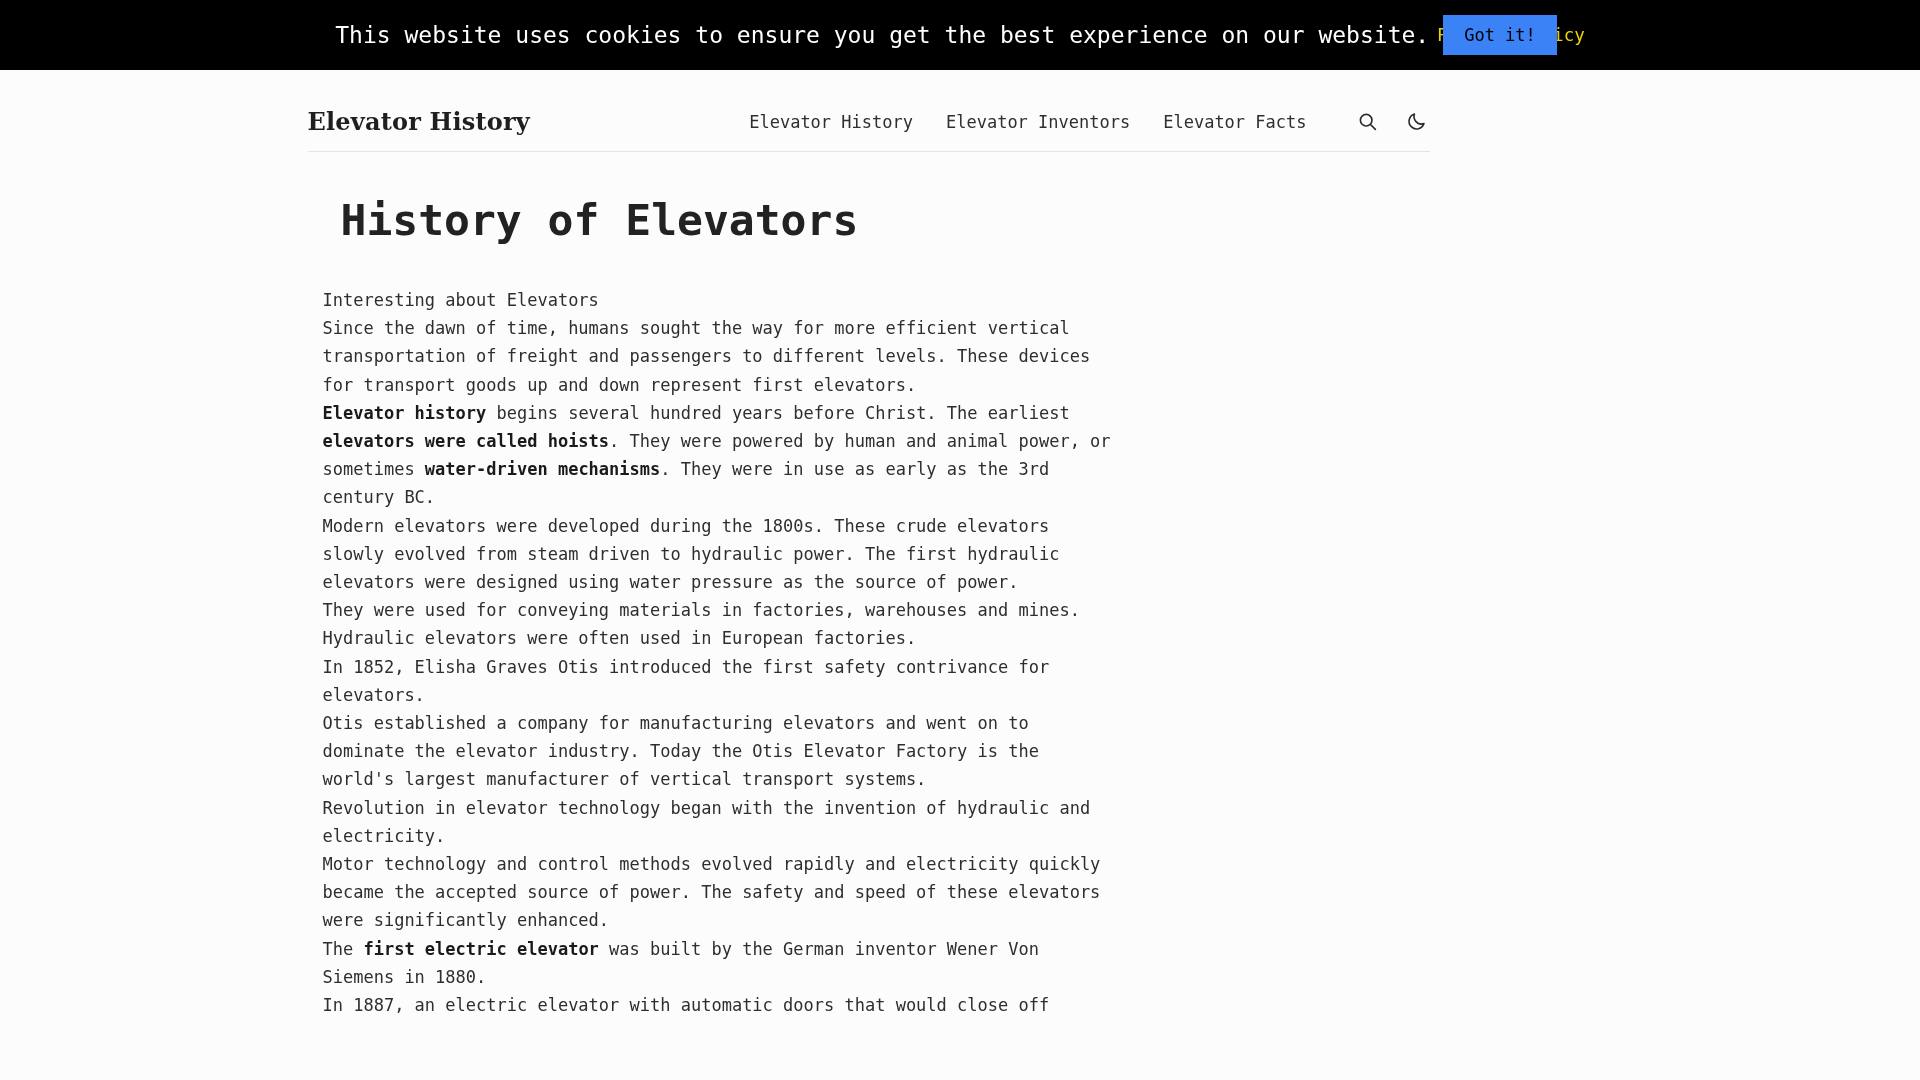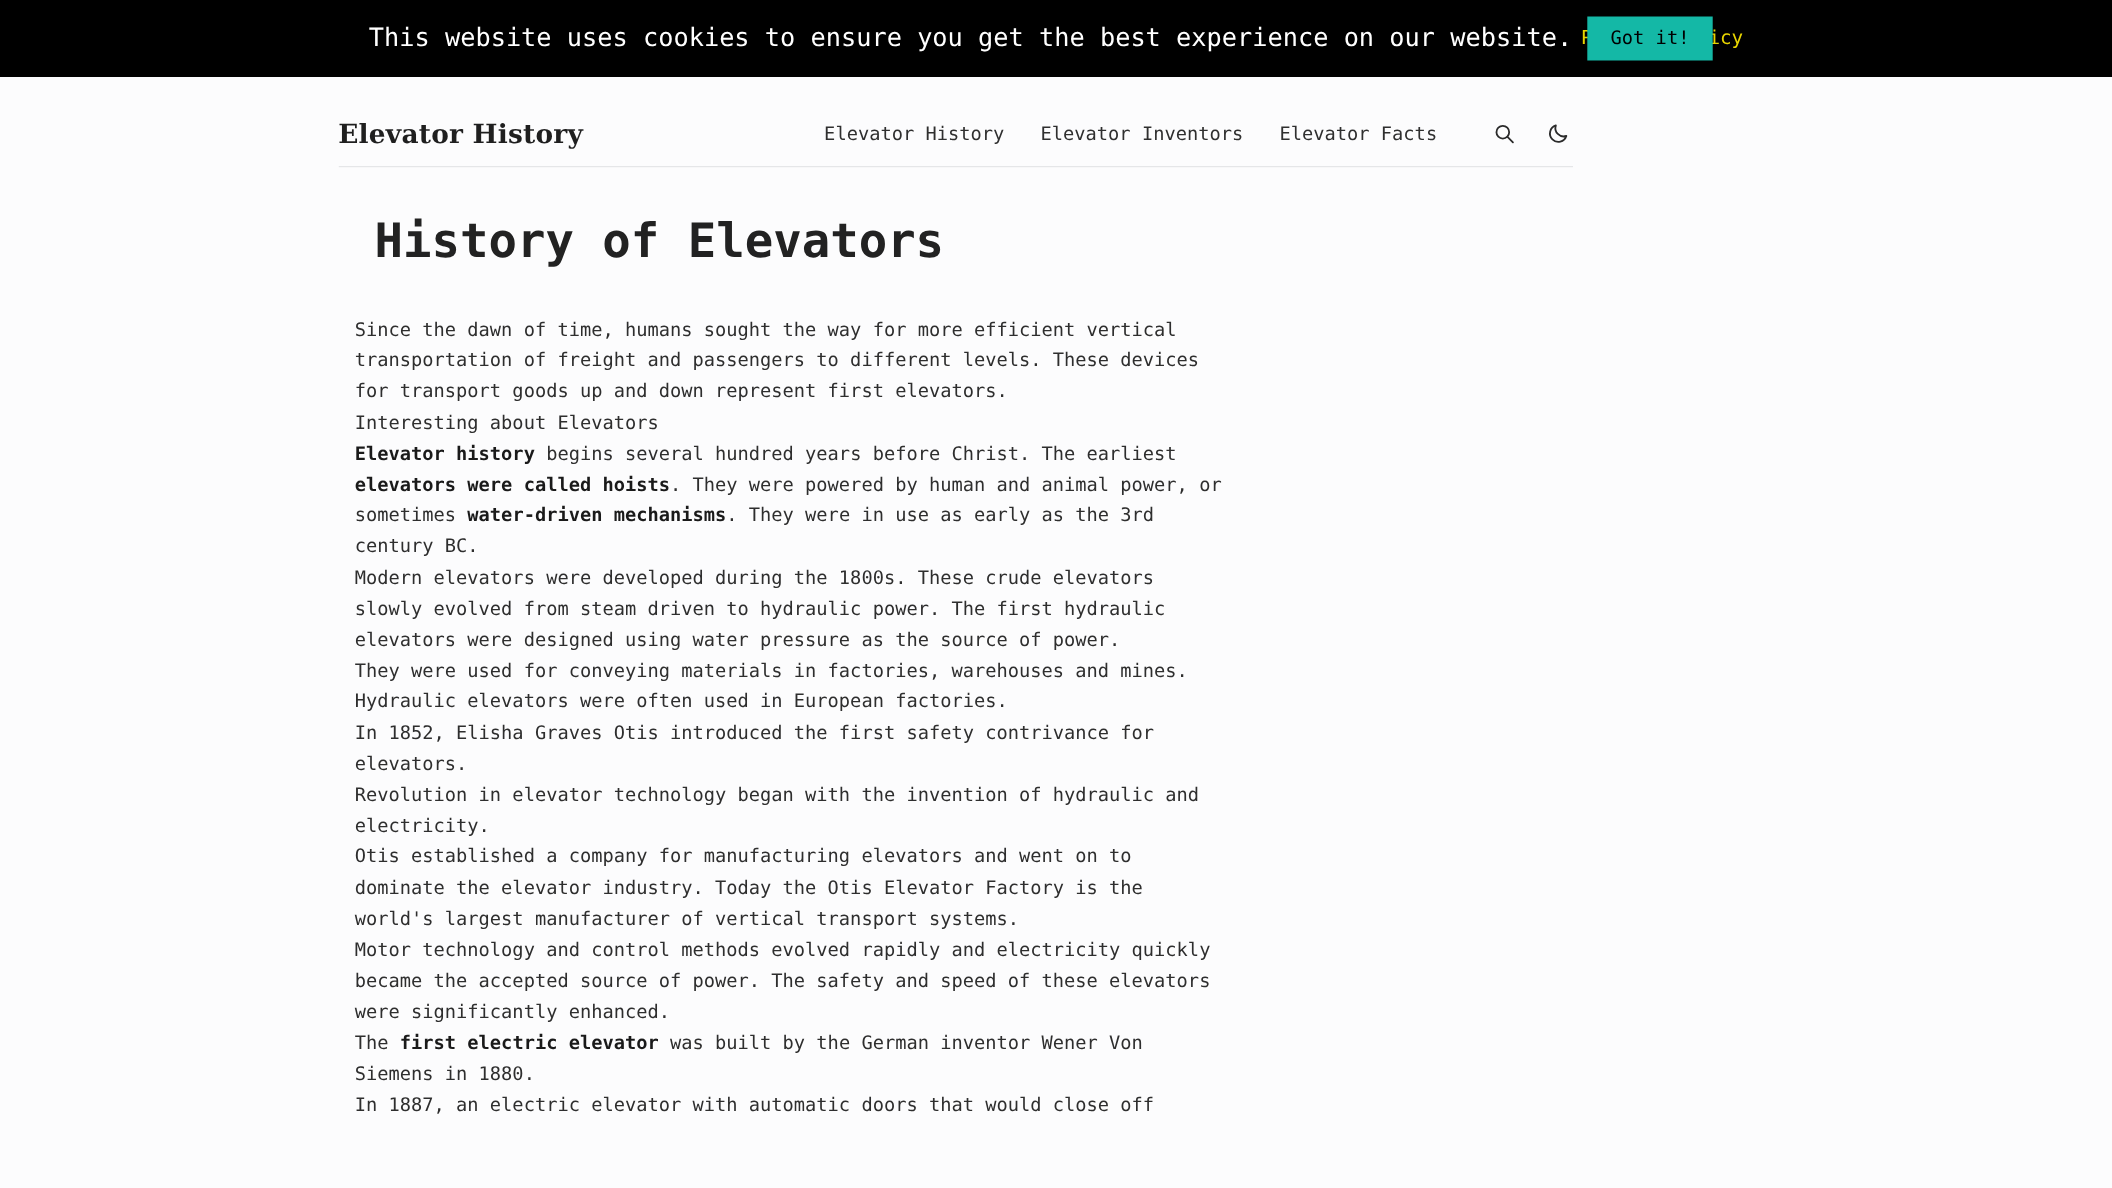--- a/index.html
+++ b/index.html
@@ -43,21 +43,21 @@
     margin-left: 8px;
     white-space: nowrap;
     cursor: pointer;
   }
   #cookie-accept {
     position: absolute;
     left: 1443px;
     top: 15px;
     width: 114px;
     height: 40px;
-    background: #14b8a6;
+    background: #3b82f6;
     color: #000000;
     border: none;
     font-family: "DejaVu Sans Mono", "Liberation Mono", monospace;
     font-size: 17px;
     line-height: 40px;
     text-align: center;
     cursor: pointer;
     padding: 0;
   }
 
@@ -179,27 +179,27 @@
           </button>
         </span>
       </nav>
 
     </div>
   </div>
 
   <article id="article">
     <h1 id="article-title">History of Elevators</h1>
     <div id="article-body">
+        <p class="para"><span>Interesting about Elevators</span></p>
         <p class="para"><span>Since the dawn of time, humans sought the way for more efficient vertical transportation of freight and passengers to different levels. These devices for transport goods up and down represent first elevators.</span></p>
-        <p class="para"><span>Interesting about Elevators</span></p>
         <p class="para"><b>Elevator history</b><span> begins several hundred years before Christ. The earliest </span><b>elevators were called hoists</b><span>. They were powered by human and animal power, or sometimes </span><b>water-driven mechanisms</b><span>. They were in use as early as the 3rd century BC.</span></p>
         <p class="para"><span>Modern elevators were developed during the 1800s. These crude elevators slowly evolved from steam driven to hydraulic power. The first hydraulic elevators were designed using water pressure as the source of power.</span></p>
         <p class="para"><span>They were used for conveying materials in factories, warehouses and mines. Hydraulic elevators were often used in European factories.</span></p>
         <p class="para"><span>In 1852, Elisha Graves Otis introduced the first safety contrivance for elevators.</span></p>
+        <p class="para"><span>Otis established a company for manufacturing elevators and went on to dominate the elevator industry. Today the Otis Elevator Factory is the world's largest manufacturer of vertical transport systems.</span></p>
         <p class="para"><span>Revolution in elevator technology began with the invention of hydraulic and electricity.</span></p>
-        <p class="para"><span>Otis established a company for manufacturing elevators and went on to dominate the elevator industry. Today the Otis Elevator Factory is the world's largest manufacturer of vertical transport systems.</span></p>
         <p class="para"><span>Motor technology and control methods evolved rapidly and electricity quickly became the accepted source of power. The safety and speed of these elevators were significantly enhanced.</span></p>
         <p class="para"><span>The </span><b>first electric elevator</b><span> was built by the German inventor Wener Von Siemens in 1880.</span></p>
         <p class="para"><span>In 1887, an electric elevator with automatic doors that would close off</span></p>
       </div>
   </article>
 
 </div>
 
 </body></html>

